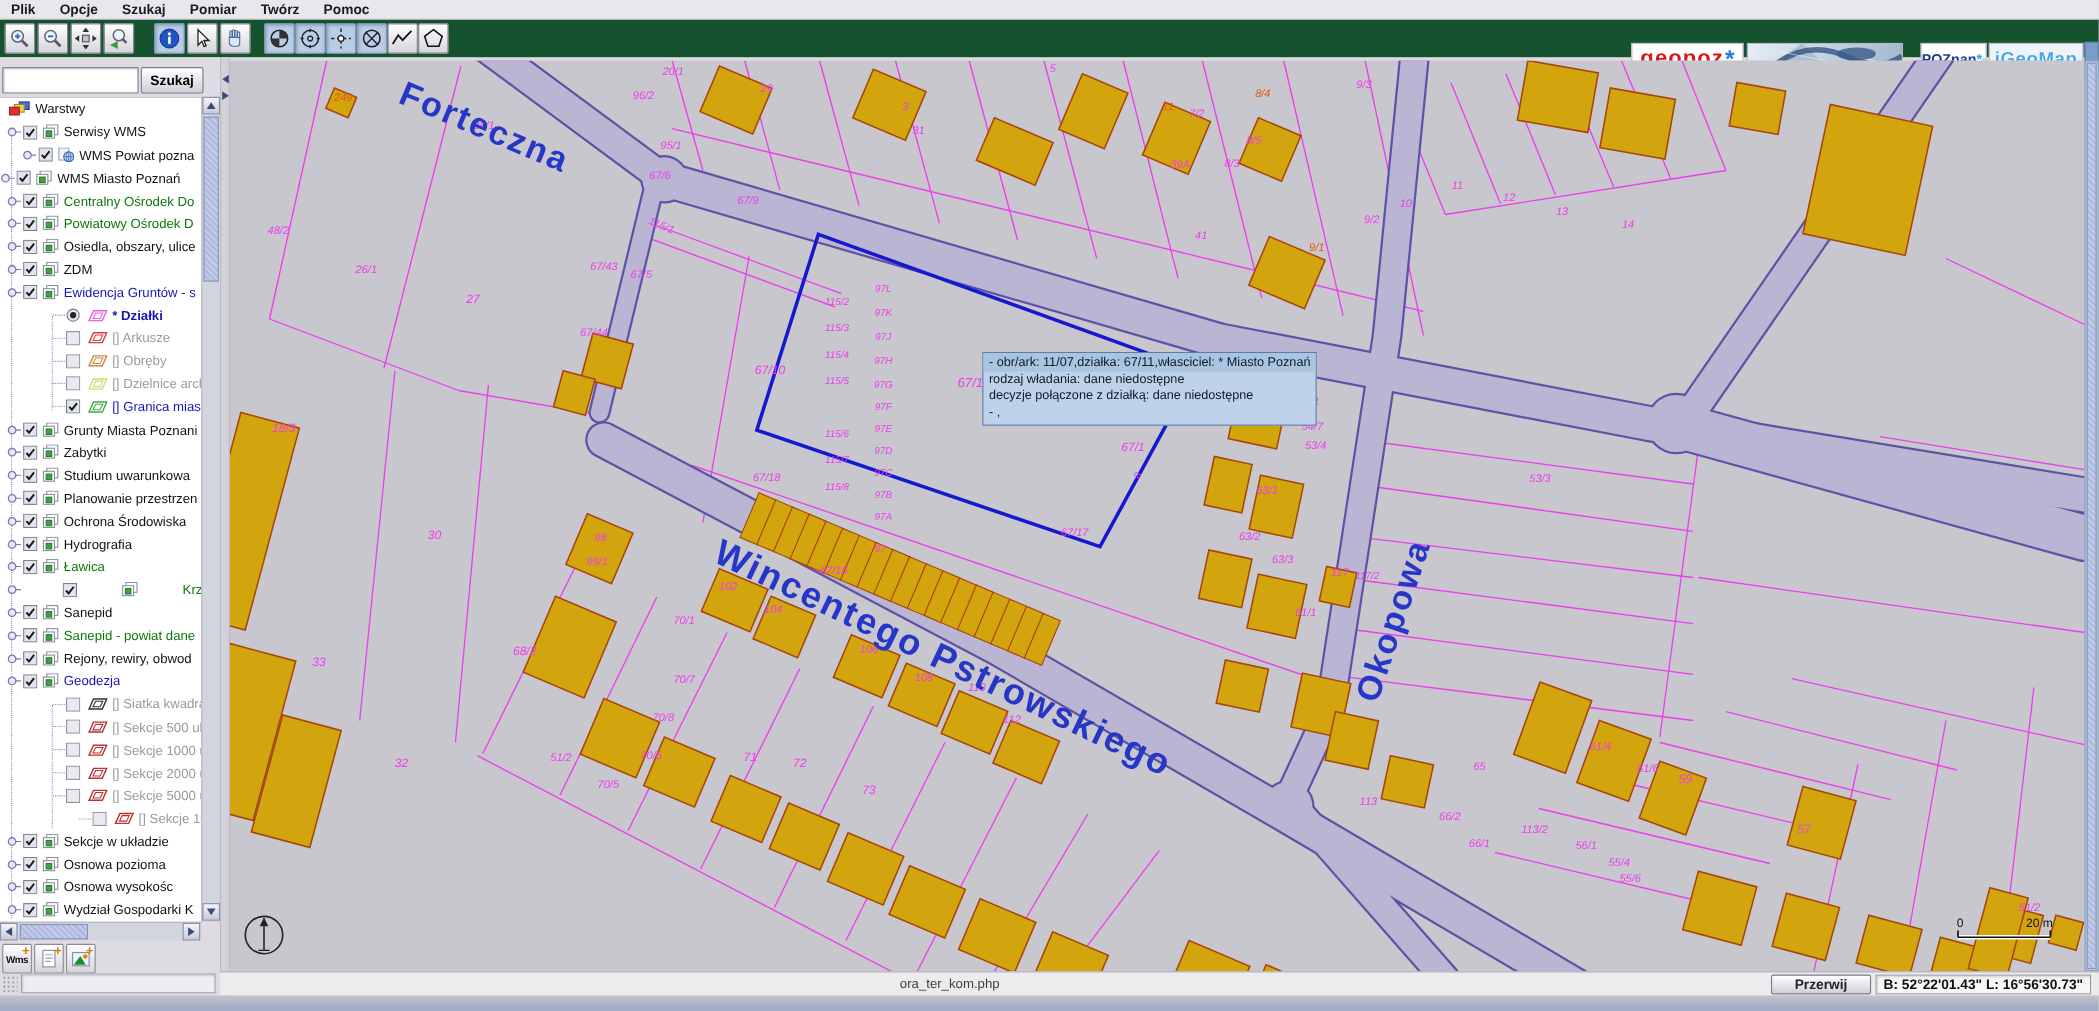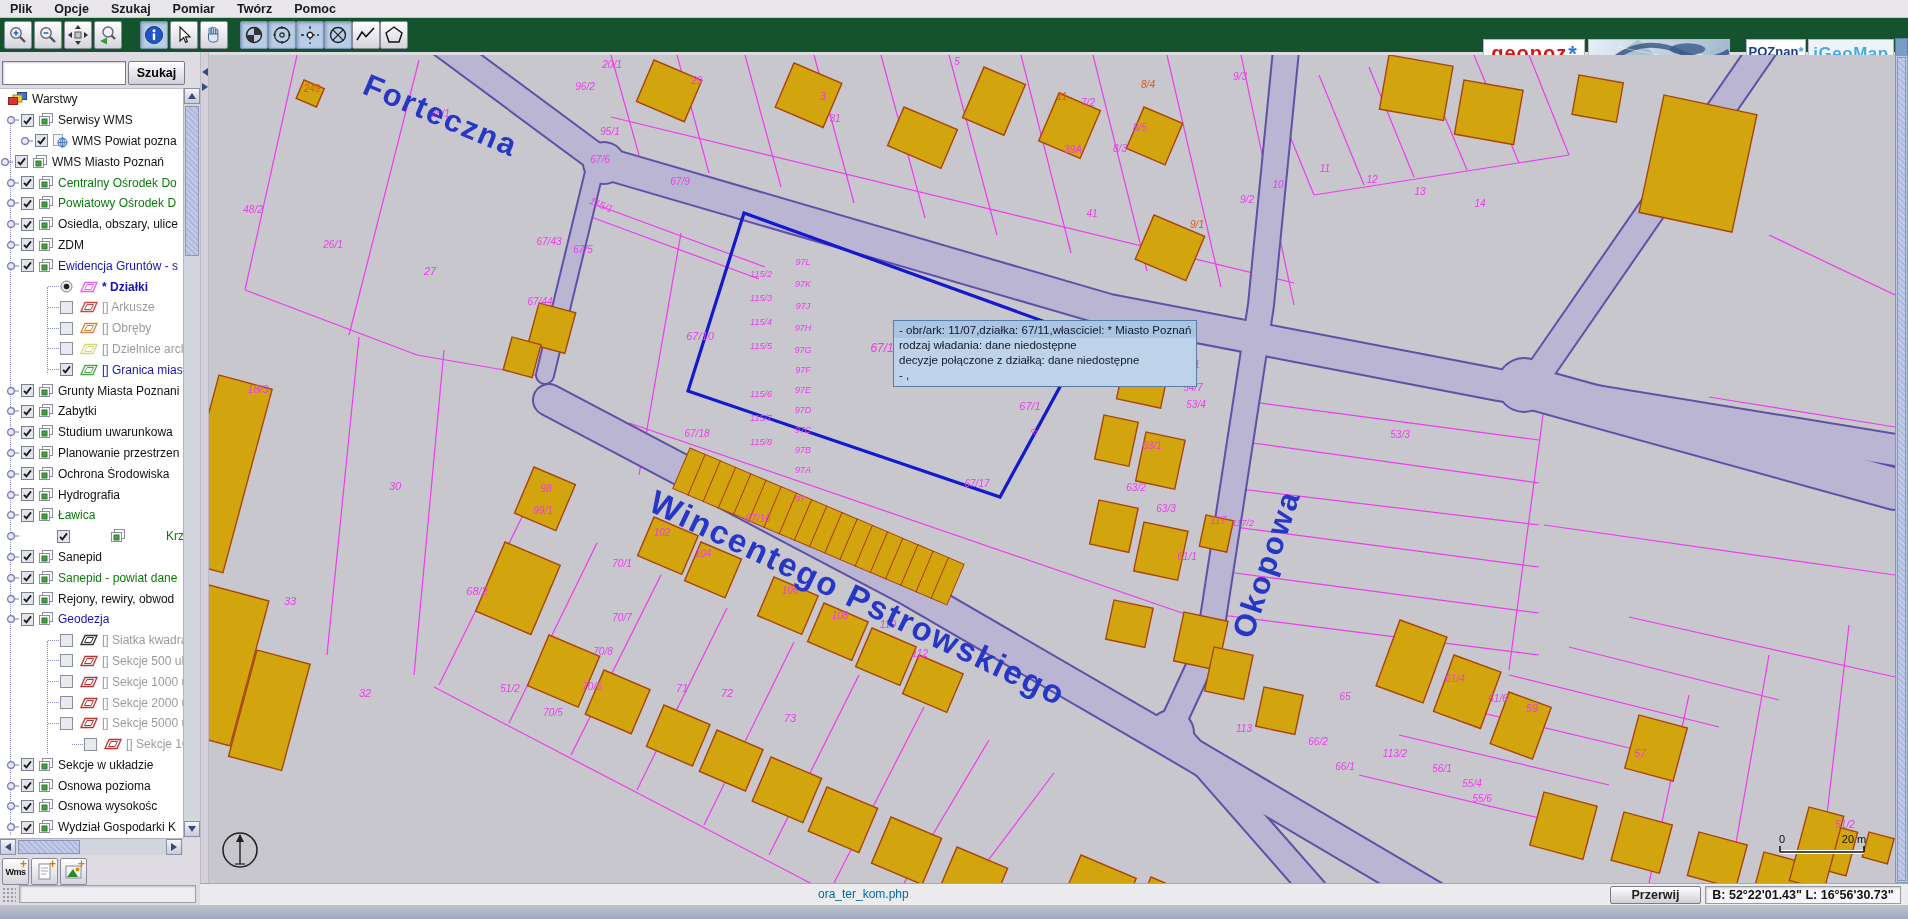--- a/index.html
+++ b/index.html
@@ -19,21 +19,21 @@
     background:linear-gradient(#ffffff,#d4d4dc); display:flex; align-items:center; justify-content:center; }
   .tb.on { background:#b9cde6; border-color:#7a93b0; box-shadow:inset 1px 1px 3px rgba(10,20,60,.3); }
 
   
   .logo { position:absolute; top:21px; height:29px; border:1px solid #b8b8c0; background:#ffffff;
     display:flex; align-items:center; justify-content:center; overflow:hidden; }
   #logo-geopoz { left:1483px; width:102px; }
   #logo-geopoz .g1 { color:#d81818; font-size:20px; font-weight:800; letter-spacing:1px; }
   #logo-geopoz .g2 { color:#2a7ae0; font-size:22px; font-weight:800; margin-left:1px; }
   #logo-blueprint { left:1588px; width:142px; background:linear-gradient(115deg,#e6eef6,#9fb6cc); }
-  #logo-poznan { left:1746px; width:60px; flex-direction:column; }
+  #logo-poznan { left:1746px; width:60px; flex-direction:row; }
   #logo-poznan .p1 { color:#1a3c8c; font-size:13px; font-weight:800; line-height:13px; }
   #logo-poznan .p1 i { color:#3aa0e8; font-style:normal; }
   #logo-poznan .p2 { width:34px; height:3px; margin-top:2px;
     background:repeating-linear-gradient(90deg,#bcd6ec 0 4px,transparent 4px 6px); }
   #logo-igeomap { left:1808px; width:86px; background:#eef3f9; }
   #logo-igeomap span { color:#49a8e4; font-size:17px; font-weight:800; letter-spacing:.5px;
     text-shadow:1px 1px 0 #ffffff; }
   #map-corner { position:absolute; left:1895px; top:20px; width:13px; height:32px; background:#7a9cc8; border:1px solid #5a7aa8; }
 
   
@@ -96,21 +96,21 @@
     font-size:11.5px; line-height:15px; padding:2px 5px 3px 5px; white-space:nowrap; }
   #tooltip .tl0 { background:#a9c5e2; margin:-2px -5px 0 -5px; padding:2px 5px 0 5px; }
 
   #map-vscroll { position:absolute; left:1895px; top:55px; width:13px; height:828px;
     background:#b9cbe2; border:1px solid #8099b8; }
   #map-vscroll .sb-thumb { left:1px; top:1px; width:9px; height:824px; }
 
   
   #statusbar { position:absolute; left:200px; top:883px; width:1708px; height:22px; background:#ececee;
     border-top:1px solid #a8a8b2; }
-  #status-file { position:absolute; left:618px; top:3px; color:#0369a1; font-size:12px; }
+  #status-file { position:absolute; left:618px; top:3px; color:#404040; font-size:12px; }
   #cancel-btn { position:absolute; left:1410px; top:2px; width:91px; height:18px; border:1px solid #7a7a8a;
     border-radius:2px; background:linear-gradient(#ffffff,#cfcfd8); font-size:12.5px; font-weight:700; color:#222; }
   #coords-box { position:absolute; left:1505px; top:2px; width:196px; height:18px; background:#f6f6f8;
     border:1px solid #9a9aa5; box-shadow:inset 1px 1px 2px rgba(0,0,0,.18); font-size:12.5px; font-weight:700;
     color:#111; display:flex; align-items:center; justify-content:center; white-space:nowrap; }
   #bottom-strip { position:absolute; left:0; top:905px; width:1908px; height:14px;
     background:linear-gradient(#c2c4c8,#9aa8c6); }
 </style>
 </head>
 <body>

